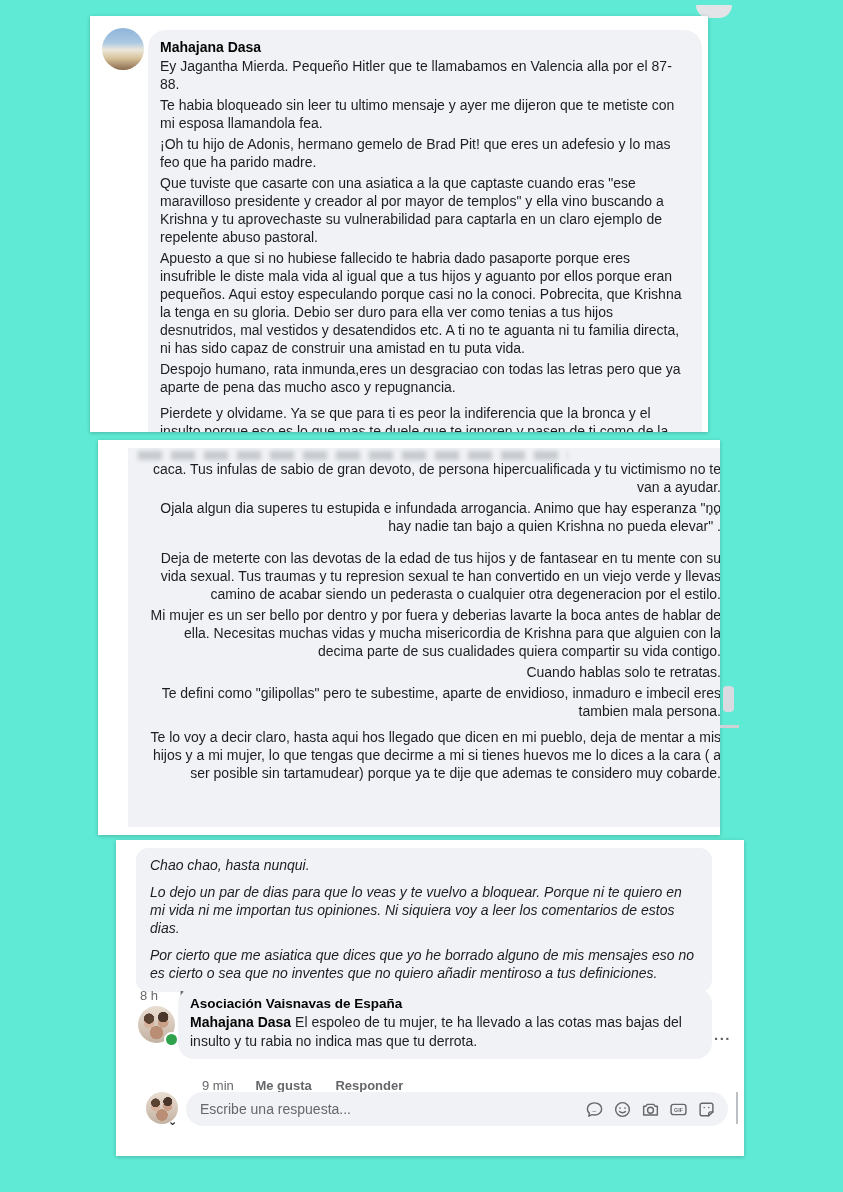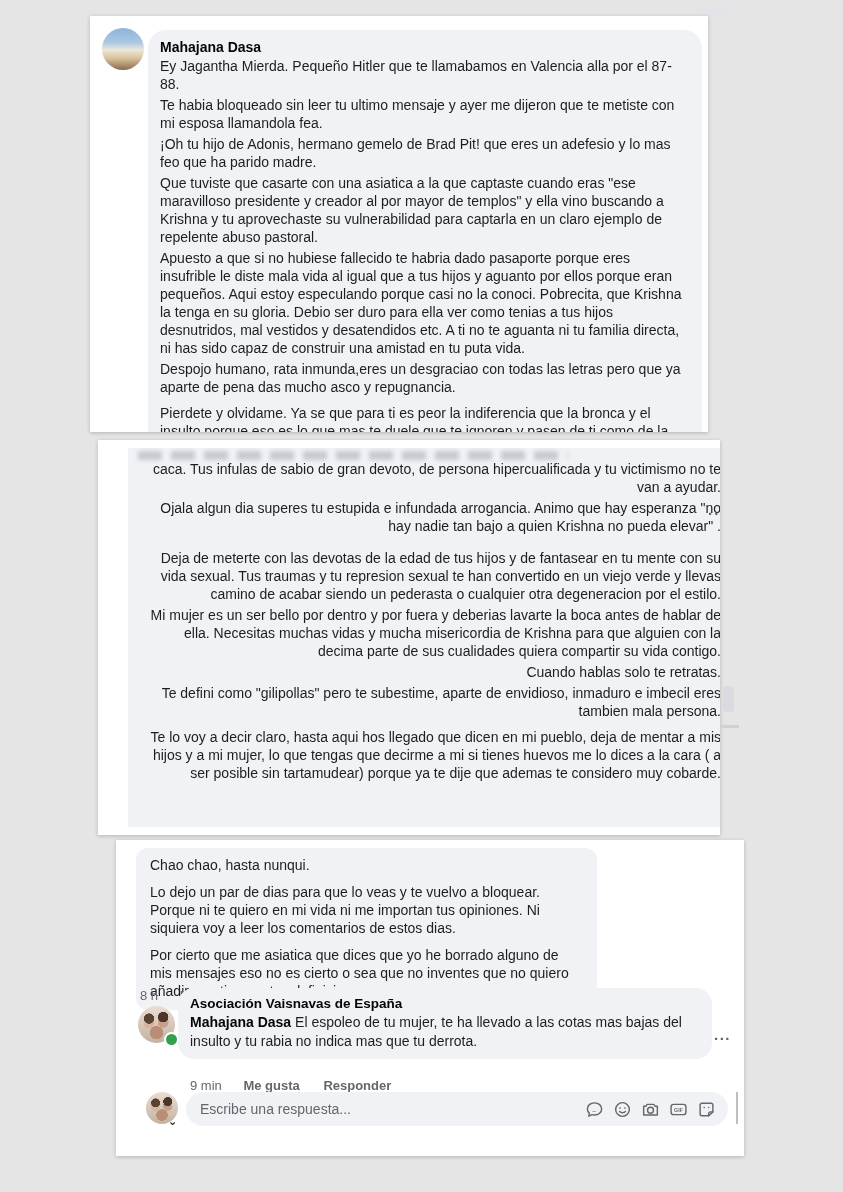--- a/index.html
+++ b/index.html
@@ -1,27 +1,27 @@
 <!DOCTYPE html>
 <html><head>
 <meta charset="utf-8">
 <style>
   html,body{margin:0;padding:0;background:#fff;}
-  .stage{position:relative;width:843px;height:1192px;background:#e5e5e5;overflow:hidden;
+  .stage{position:relative;width:843px;height:1192px;background:#5eead4;overflow:hidden;
          font-family:"Liberation Sans","DejaVu Sans",sans-serif;color:#1c1e21;}
   .card{position:absolute;background:#fff;box-shadow:0 1px 4px rgba(0,0,0,.22);}
   .cardA{left:90px;top:16px;width:618px;height:416px;overflow:hidden;}
   .cardB{left:98px;top:440px;width:622px;height:395px;overflow:hidden;}
   .cardC{left:116px;top:840px;width:628px;height:316px;}
   .bubble{background:#f0f2f5;box-sizing:border-box;}
   .bubble1{position:absolute;left:58px;top:14px;width:554px;min-height:420px;
            border-radius:18px 18px 0 0;padding:8px 12px 14px 12px;}
   .bubble2{position:absolute;left:30px;top:8px;width:607px;height:379px;overflow:hidden;
            border-radius:0;padding:12px 14px 22px 14px;text-align:right;}
-  .bubble3{position:absolute;left:20px;top:8px;width:461px;border-radius:12px;padding:8px 14px 10px 14px;}
+  .bubble3{position:absolute;left:20px;top:8px;width:576px;border-radius:12px;padding:8px 14px 10px 14px;font-style:italic;}
   .rbubble{position:absolute;left:62px;top:148px;width:534px;border-radius:16px;padding:6px 12px 8px 12px;}
   .msg{font-size:14px;line-height:18px;color:#1c1e21;}
   .msg p{margin:0 0 3px 0;}
   .msg p:last-child{margin-bottom:0;margin-top:8px;}
   .gap-top{margin-top:14px !important;}
   .author{font-weight:700;font-size:14px;line-height:19px;color:#050505;}
   .avatar{position:absolute;border-radius:50%;overflow:hidden;}
   .av-temple{background:linear-gradient(180deg,#8fb4da 0%,#a9c7e2 34%,#ece7da 52%,#d8c39c 72%,#8a6a4e 100%);}
   .av-group{background:
      radial-gradient(circle at 30% 34%, #5b4334 0 14%, transparent 15%),
@@ -108,21 +108,21 @@
     <div class="avatar av-group" style="left:22px;top:166px;width:37px;height:37px;"></div>
     <div class="online-dot" style="left:48px;top:192px;"></div>
 
     <div class="bubble rbubble">
       <div class="author" style="font-size:13.5px;">Asociación Vaisnavas de España</div>
       <div class="msg" style="line-height:18.5px;">
         <span class="author" style="font-size:14px;">Mahajana Dasa</span><span> El espoleo de tu mujer, te ha llevado a las cotas mas bajas del insulto y tu rabia no indica mas que tu derrota.</span>
       </div>
     </div>
 
-    <div class="meta" style="left:74px;top:238px;">
+    <div class="meta" style="left:86px;top:238px;">
       <span class="t">9 min</span>
       <span class="act">Me gusta</span>
       <span class="act">Responder</span>
     </div>
 
     <div class="avatar av-group" style="left:30px;top:252px;width:32px;height:32px;"></div>
     <div class="chev" style="left:52px;top:276px;">⌄</div>
 
     <div class="composer-pill">
       <span class="placeholder">Escribe una respuesta...</span>

